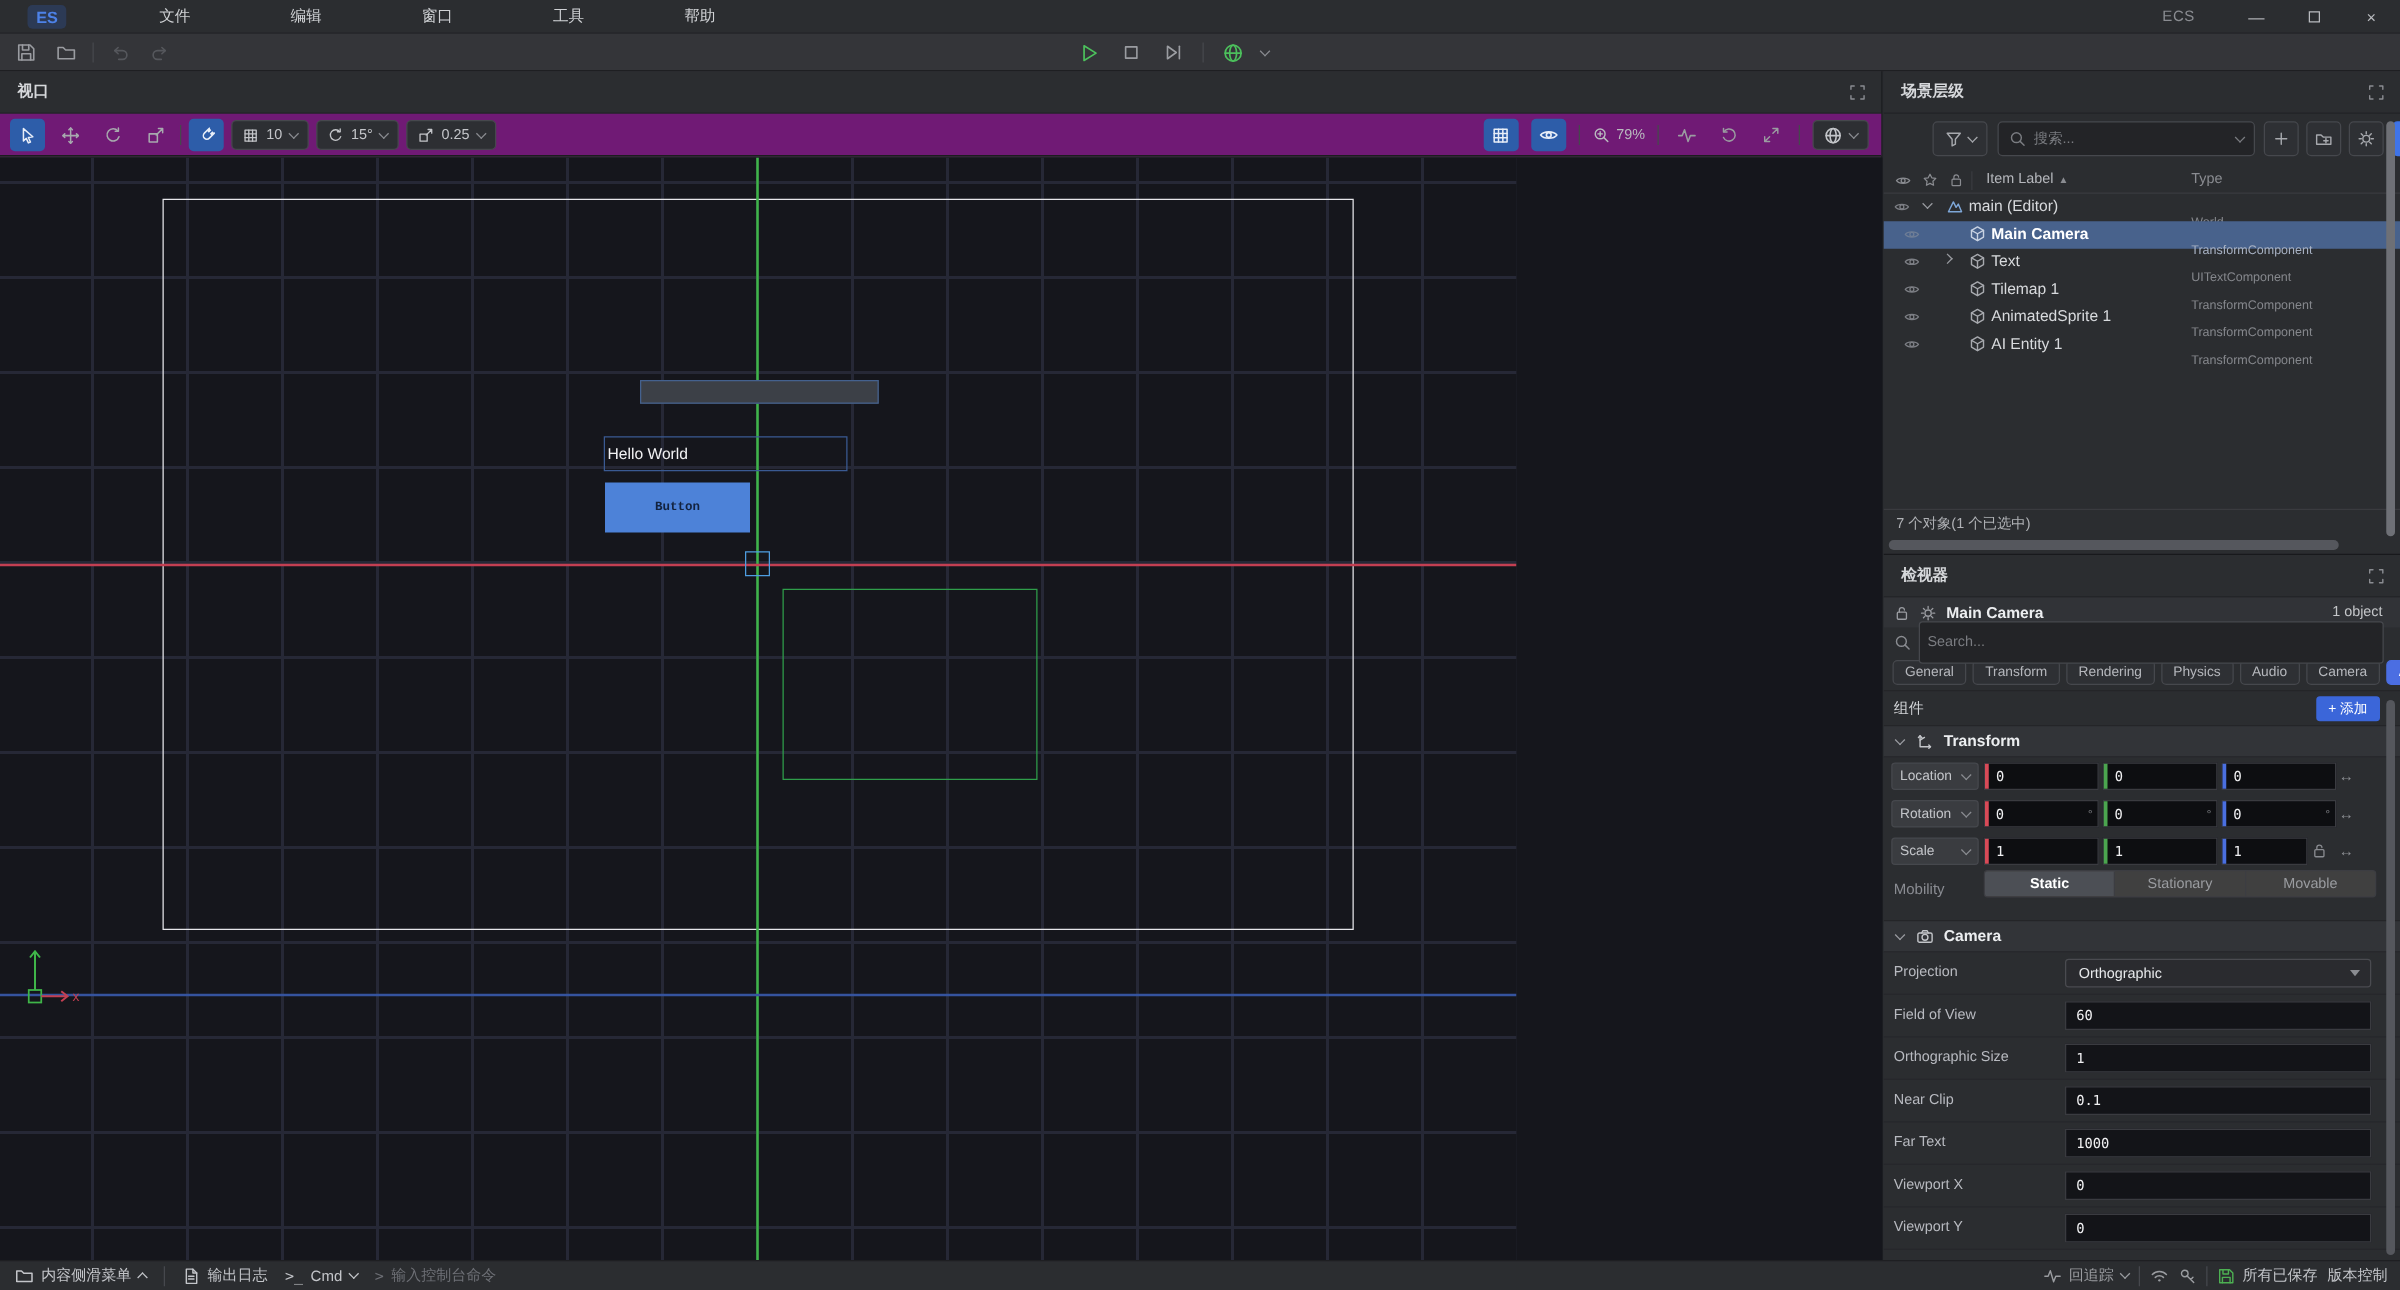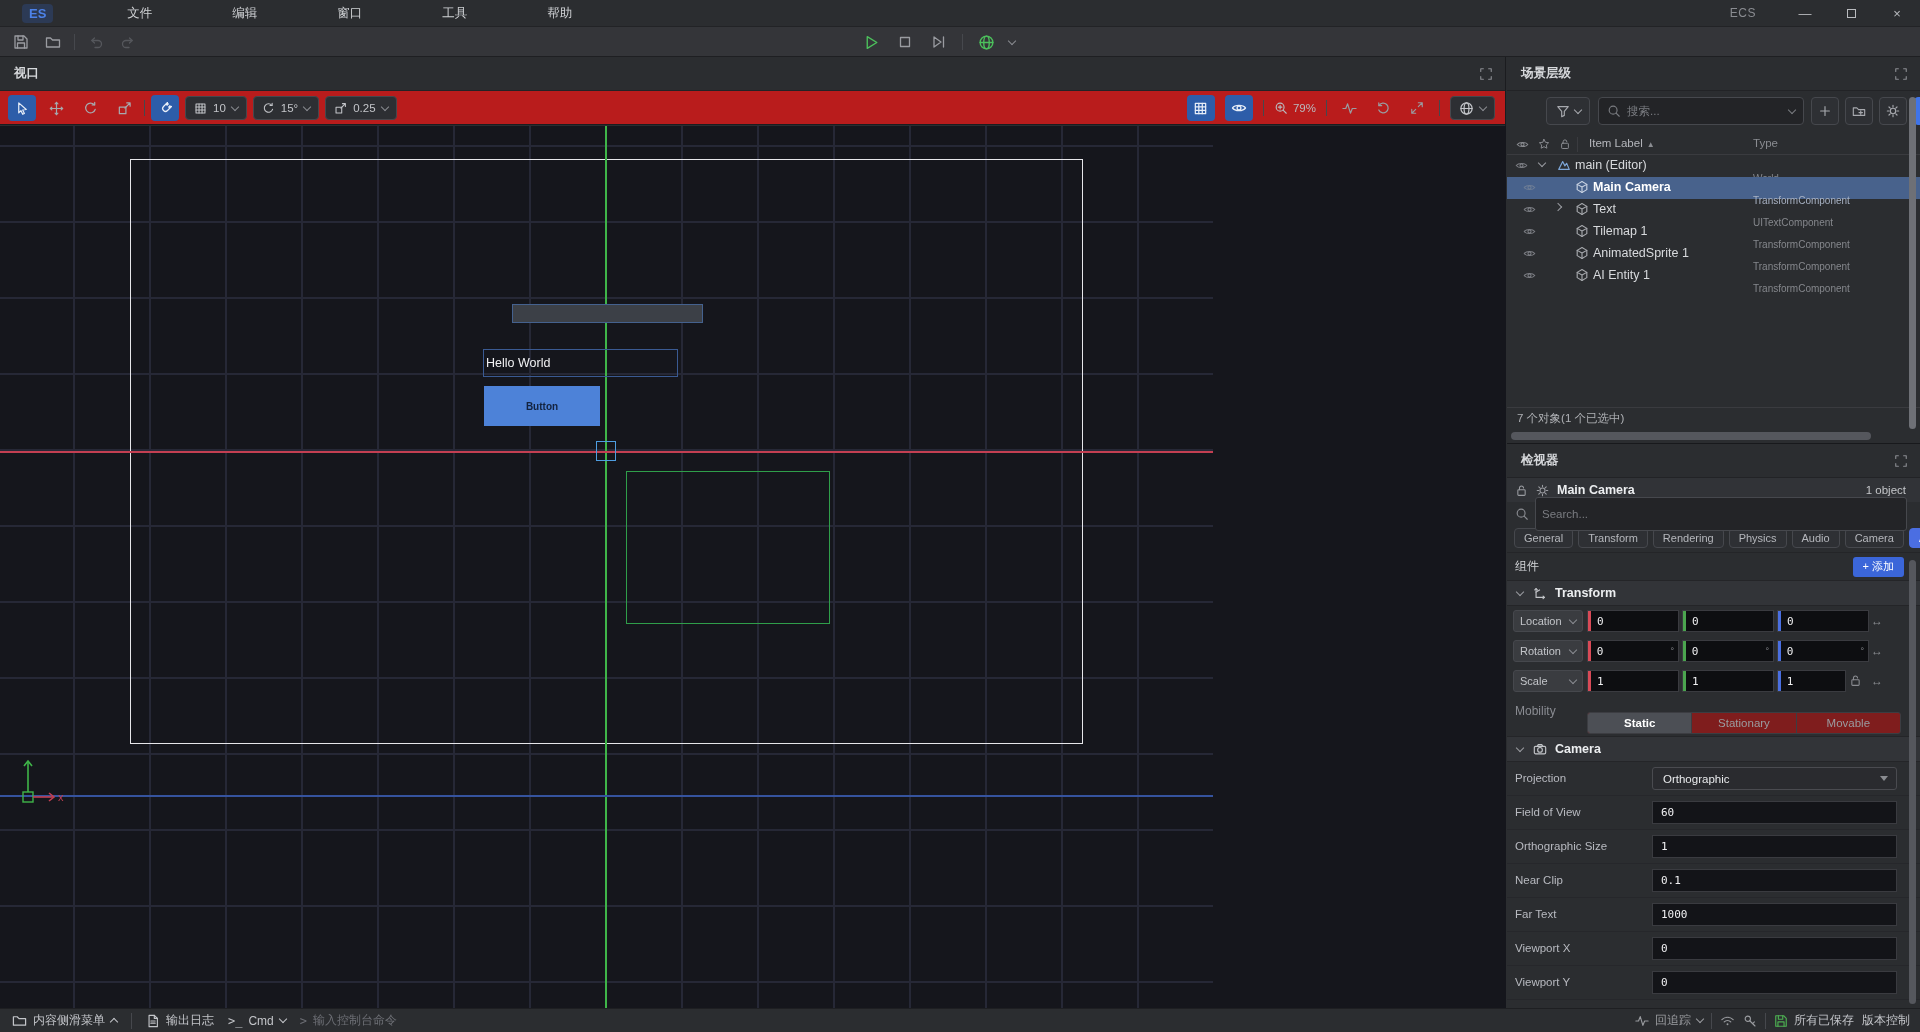--- a/index.html
+++ b/index.html
@@ -36,21 +36,21 @@
   .tb-play { color:#4cc05c; } .tb-stop,.tb-step { color:#9a9ca1; } .tb-globe { color:#4cc05c; }
 
   
   .vp { position:absolute; left:0; top:57px; width:1506px; height:951px; background:#2b2d30;
         border-right:1px solid #1b1c1f; }
   .panel-title { position:relative; height:34px; border-bottom:1px solid #222326;
                  display:flex; align-items:center; }
   .panel-title .pt-text { margin-left:14px; font-size:12.5px; font-weight:bold; color:#d6d8db; }
   .pt-max { position:absolute; right:12px; top:10px; color:#8a8c91; }
 
-  .vtoolbar { position:relative; height:34px; background:#b91c1c; border-bottom:1px solid #1b1c1f; }
+  .vtoolbar { position:relative; height:34px; background:#701a75; border-bottom:1px solid #1b1c1f; }
   .vt-left { position:absolute; left:8px; top:4px; display:flex; align-items:center; gap:6px; height:26px; }
   .tool-btn { width:28px; height:26px; border-radius:4px; display:flex; align-items:center;
               justify-content:center; color:#a7a9ae; }
   .tool-btn.active { background:#2d5da9; color:#e8eef8; }
   .dd { height:24px; border:1px solid #46484d; background:#2d2f33; border-radius:4px;
         display:flex; align-items:center; gap:6px; padding:0 8px; color:#c3c5c9; font-size:11.5px; }
   .dd .chev { color:#8a8c91; }
   .vt-right { position:absolute; right:10px; top:4px; display:flex; align-items:center; gap:10px; height:26px; }
   .zoom-label { color:#b9bbbf; font-size:11.5px; display:flex; align-items:center; gap:5px; }
   .vt-icon { color:#9a9ca1; width:24px; height:24px; display:flex; align-items:center; justify-content:center; }
@@ -65,21 +65,21 @@
   .axis-h { position:absolute; left:0; top:325px; width:1213px; height:2px; background:#c33f52; }
   .line-blue { position:absolute; left:0; top:669px; width:1213px; height:2px; background:#35539e; }
   .cam-rect { position:absolute; left:130px; top:33px; width:953px; height:585px; border:1.5px solid #e6e6ea; }
   .gray-panel { position:absolute; left:512px; top:178px; width:191px; height:19px;
                 background:#3c4047; border:1px solid #44618e; }
   .hello-box { position:absolute; left:483px; top:223px; width:195px; height:28px;
                border:1px solid #3a5a92; display:flex; align-items:center; }
   .hello-box span { color:#f2f2f4; font-size:12.5px; padding-left:2px; }
   .ui-button { position:absolute; left:484px; top:260px; width:116px; height:40px; background:#4d82d8;
                display:flex; align-items:center; justify-content:center; }
-  .ui-button span { color:#13233f; font-size:10px; font-weight:bold; }
+  .ui-button span { color:#13233f; font-size:10px; font-weight:bold;font-family:Liberation Mono, monospace; }
   .sel-square { position:absolute; left:596px; top:315px; width:20px; height:20px; border:1.5px solid #4e9de0; }
   .green-rect { position:absolute; left:626px; top:345px; width:204px; height:153px; border:1px solid #2f9e4a; }
   .gizmo { position:absolute; left:6px; top:626px; }
 
   
   .hier { position:absolute; left:1507px; top:57px; width:413px; height:387px; background:#2b2d30;
           border-bottom:1px solid #18191c; }
   .h-toolbar { position:relative; height:44px;margin-left:33px; }
   .h-btn { position:absolute; top:6px; height:28px; border:1px solid #46484d; background:#2e3034;
            border-radius:4px; display:flex; align-items:center; justify-content:center; gap:5px; color:#a7a9ae; }
@@ -156,22 +156,22 @@
                    font-family:"DejaVu Sans Mono",monospace; font-size:11px; padding-left:6px; }
   .num-box .deg { margin-left:auto; padding-right:4px; color:#8a8c91; font-size:9px; }
   .strip.x { background:#d84a57; } .strip.y { background:#4ba54f; } .strip.z { background:#4a6fe0; }
   .nb1 { left:80px; width:92px; } .nb2 { left:175px; width:92px; } .nb3 { left:270px; width:92px; }
   .nb3.short { width:69px; }
   .row-link { position:absolute; left:364px; top:8px; color:#8a8c91; font-size:12px; }
   .row-lock { position:absolute; left:342px; top:8px; color:#8a8c91; }
 
   .mob-row { position:relative; height:30px; display:flex; align-items:center; }
   .mob-label { position:absolute; left:8px; color:#8a8c92; font-size:12px; }
-  .seg { position:absolute; left:80px; top:16px; width:314px; height:22px; display:flex;
-         background:#7f1d1d; border:1px solid #3c3d42; border-radius:3px; overflow:hidden; }
+  .seg { position:absolute; left:80px; top:0; width:314px; height:22px; display:flex;
+         background:#404040; border:1px solid #3c3d42; border-radius:3px; overflow:hidden; }
   .seg-opt { flex:1; display:flex; align-items:center; justify-content:center; color:#9a9ca0;
              font-size:11.5px; border-right:1px solid #3c3d42; }
   .seg-opt:last-child { border-right:none; }
   .seg-opt.on { background:#4c4f55; color:#ffffff; font-weight:bold; }
 
   .field-row { position:relative; height:34px; border-bottom:1px solid #26272b; }
   .field-row .f-label { position:absolute; left:8px; top:10px; color:#b8bac0; font-size:11.5px; }
   .f-box { position:absolute; left:145px; top:5px; width:245px; height:23px; border:1px solid #3a3b40;
            background:#131418; display:flex; align-items:center; }
   .f-box input { width:100%; background:transparent; border:none; outline:none; color:#f0f0f2;

